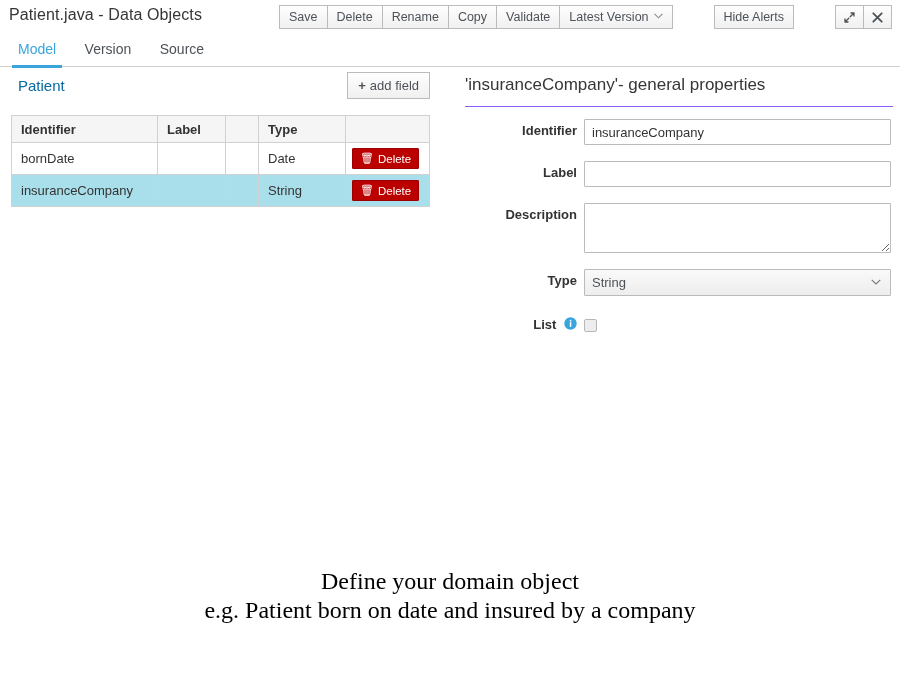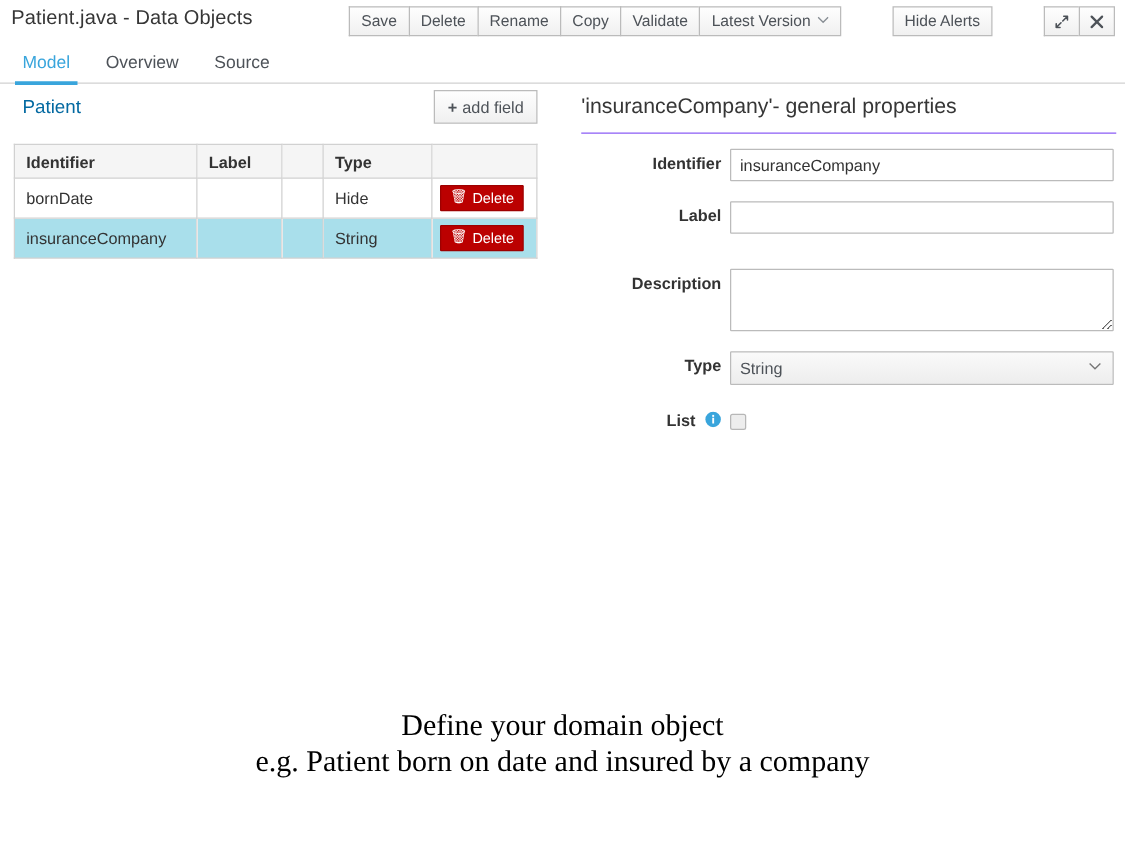--- a/index.html
+++ b/index.html
@@ -325,21 +325,21 @@
         <svg width="11" height="11" viewBox="0 0 11 11">
           <path d="M1.3 1.3 L9.7 9.7 M9.7 1.3 L1.3 9.7" stroke="#4d5258" stroke-width="1.8" stroke-linecap="round"></path>
         </svg>
       </button>
     </div>
   </div>
 </div>
 
 <div class="tabs">
   <div class="tab active">Model</div>
-  <div class="tab">Overview</div>
+  <div class="tab">Version</div>
   <div class="tab">Source</div>
 </div>
 
 <div class="main">
 
   <div class="left-pane">
     <div class="entity-row">
       <div class="entity-name">Patient</div>
       <button class="add-field-btn">
         <span class="plus-glyph">+</span>
@@ -355,21 +355,21 @@
           <th class="col-blank"></th>
           <th class="col-type">Type</th>
           <th class="col-act"></th>
         </tr>
       </thead>
       <tbody>
         <tr>
           <td>bornDate</td>
           <td></td>
           <td></td>
-          <td>Hide</td>
+          <td>Date</td>
           <td class="act-cell">
             <button class="del-btn">
               <span class="trash-glyph">🗑</span>
               <span>Delete</span>
             </button>
           </td>
         </tr>
         <tr class="selected">
           <td>insuranceCompany</td>
           <td></td>
@@ -398,21 +398,21 @@
         </div>
       </div>
 
       <div class="form-row" style="margin-top:14px;">
         <div class="form-label">Label</div>
         <div class="form-control">
           <input class="txt-input" type="text" value="" style="">
         </div>
       </div>
 
-      <div class="form-row" style="margin-top:26px; min-height:52px;">
+      <div class="form-row" style="margin-top:14px; min-height:52px;">
         <div class="form-label">Description</div>
         <div class="form-control">
           <textarea class="txt-area" style=""></textarea>
         </div>
       </div>
 
       <div class="form-row" style="margin-top:14px;">
         <div class="form-label">Type</div>
         <div class="form-control">
           <div class="sel-wrap">

